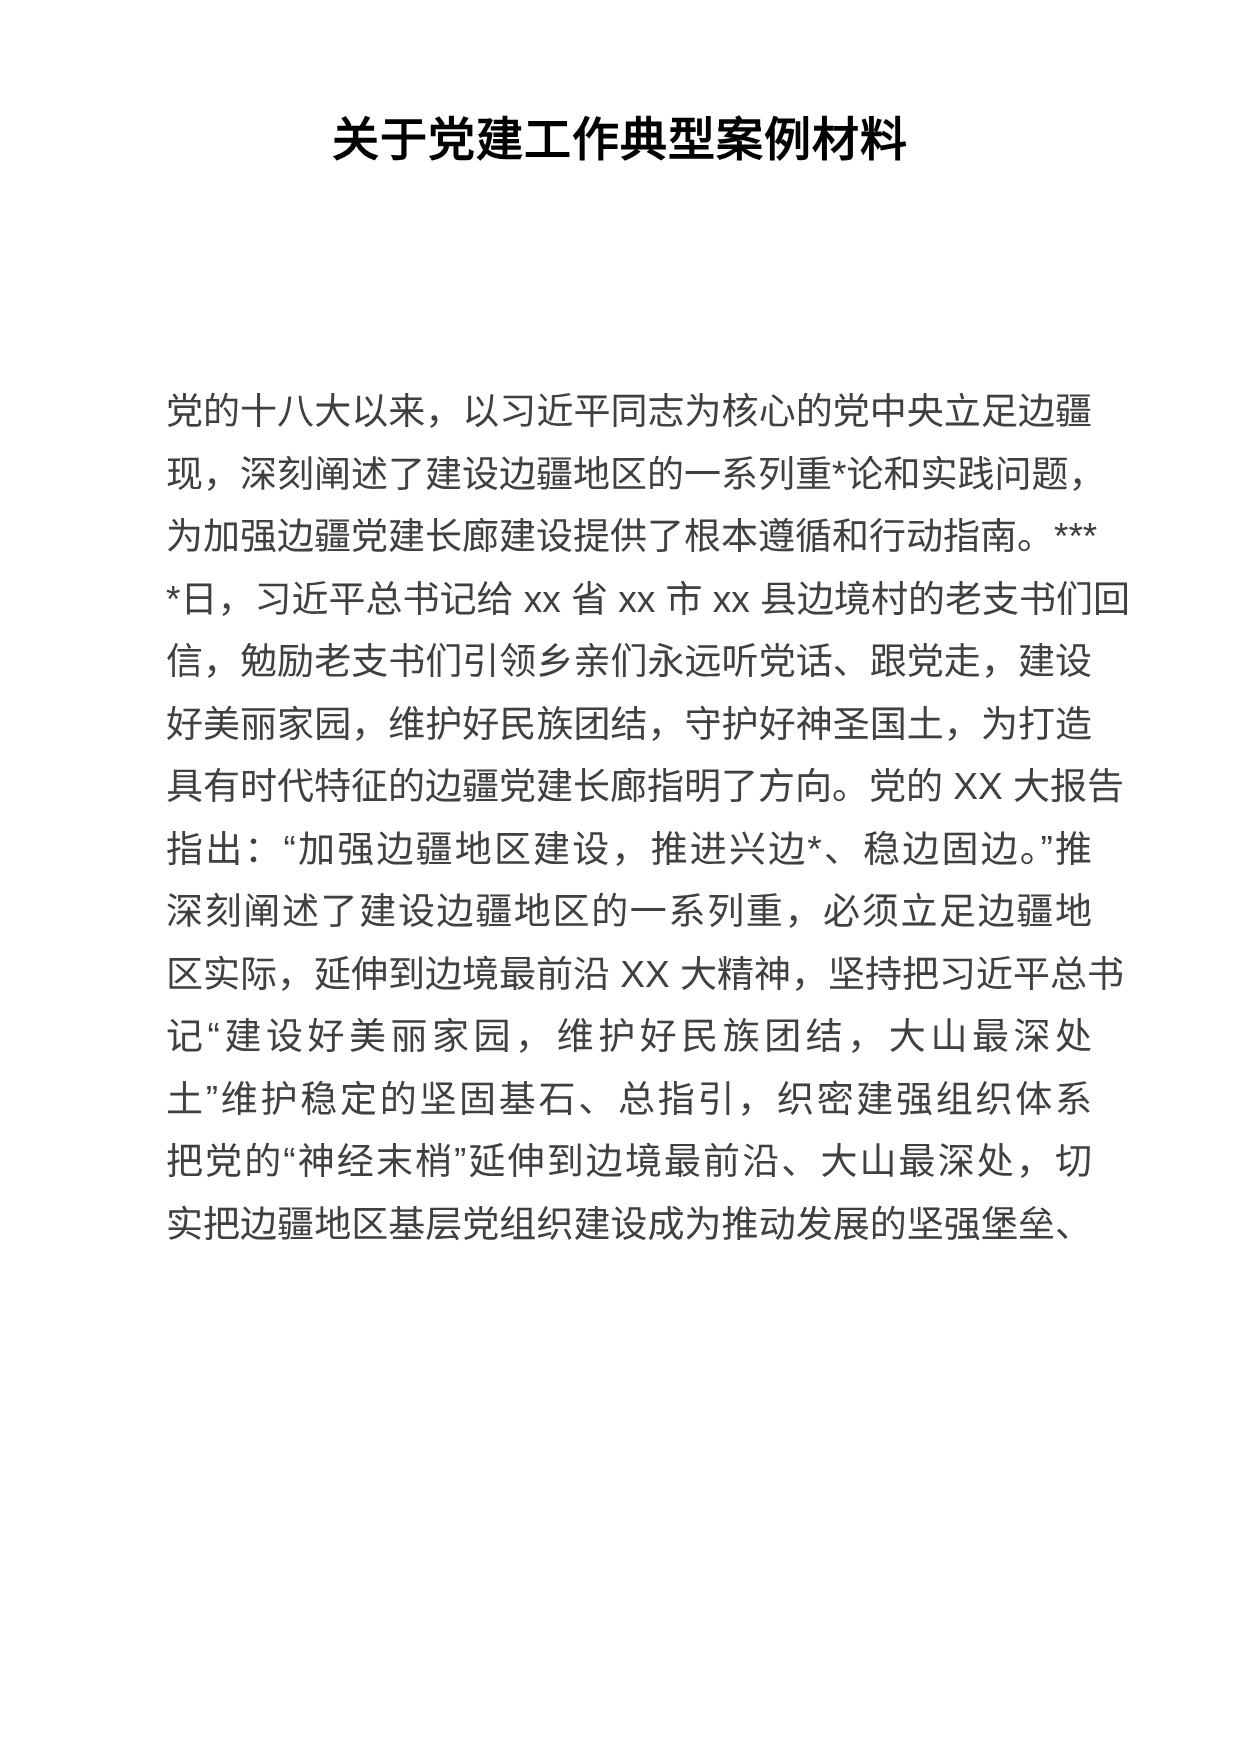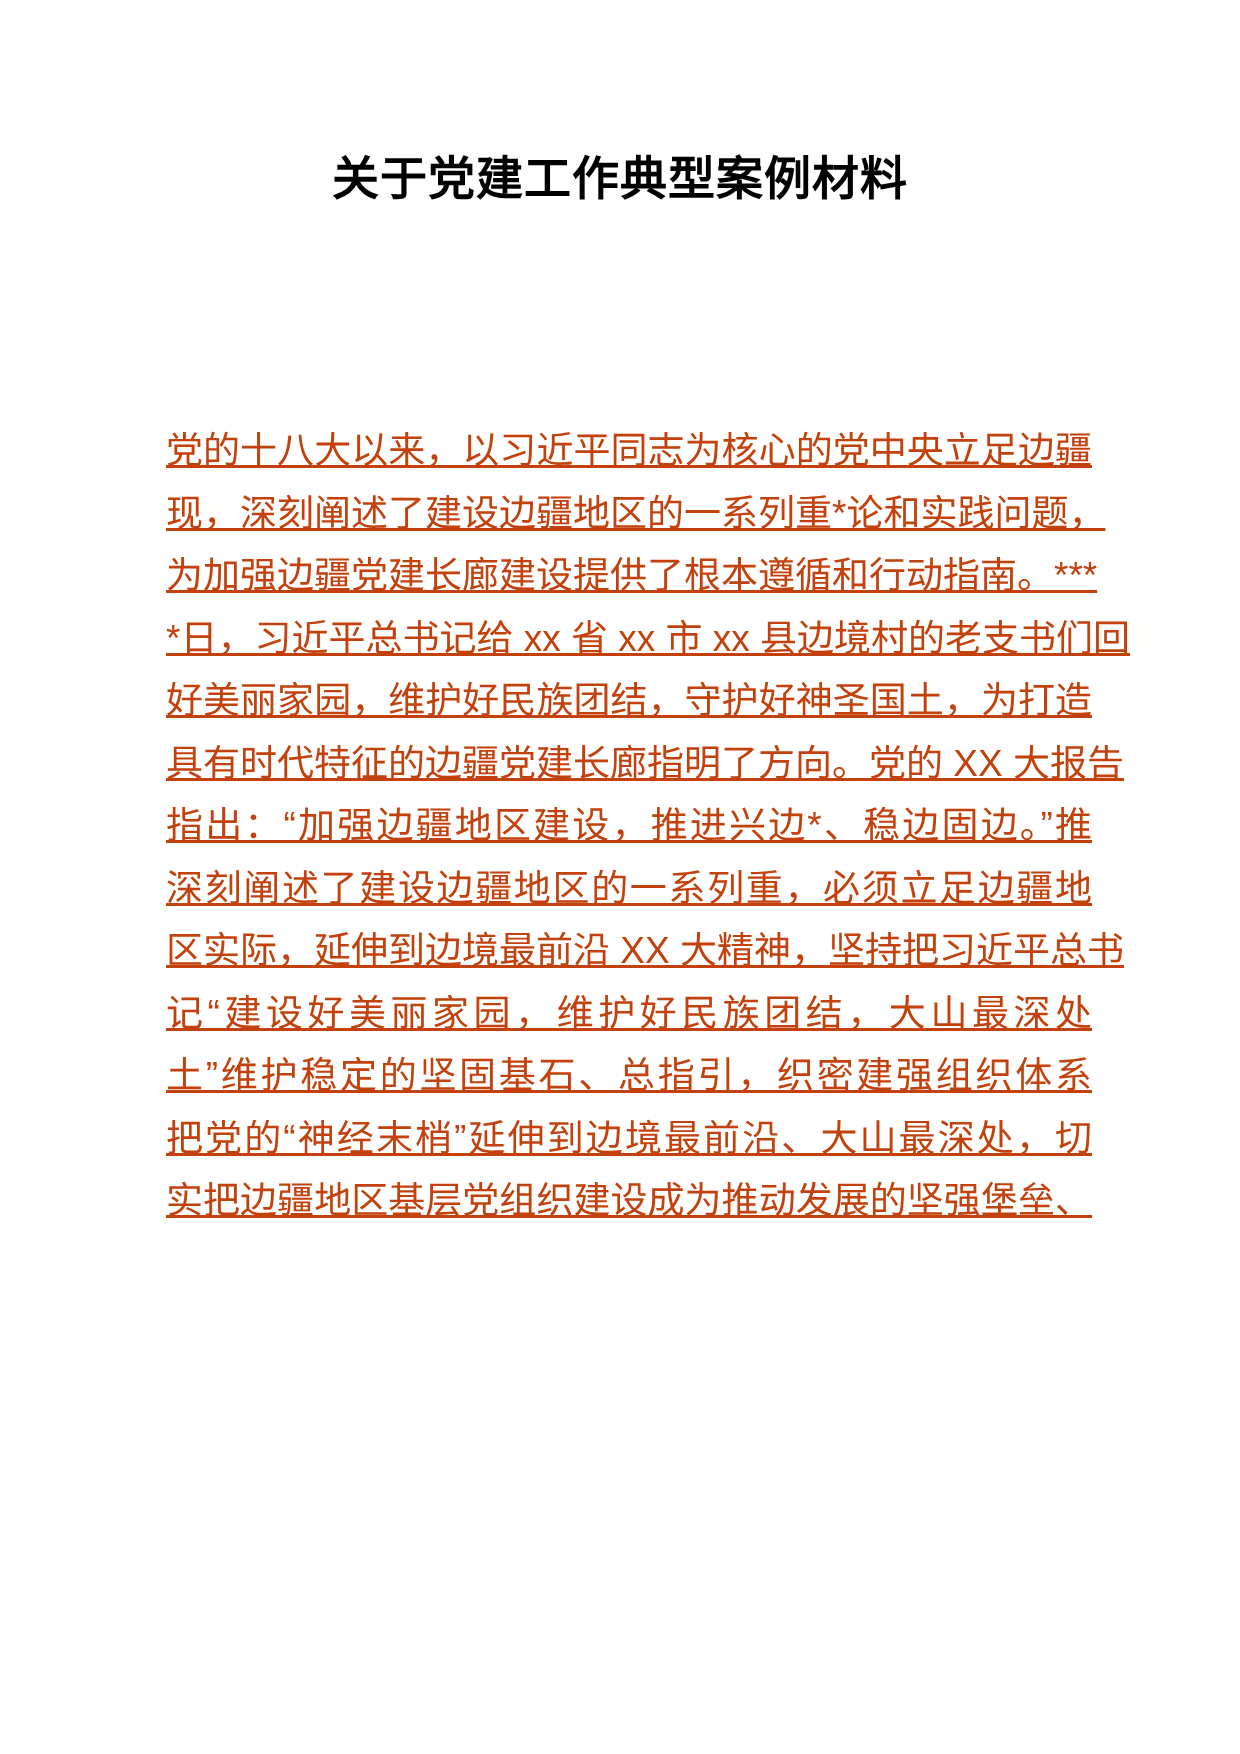--- a/index.html
+++ b/index.html
@@ -8,39 +8,38 @@
     background: #ffffff;
   }
   .page {
     position: relative;
     width: 1240px;
     height: 1754px;
     margin: 0 auto;
     background: #ffffff;
     overflow: hidden;
     box-sizing: border-box;
-    padding-top: 113px;
+    padding-top: 74px;
     font-family: "Liberation Sans", "DejaVu Sans", sans-serif;
     color: #000000;
   }
   .doc-title {
     font-size: 47px;
     line-height: 70px;
     font-weight: 700;
     text-align: center;
     letter-spacing: 1px;
     color: #000000;
   }
   .doc-body {
     margin: 206px 148px 0 166px;
     font-size: 37px;
     line-height: 62.5px;
     font-weight: 400;
-    color: #c2410c;
-    text-decoration: underline;
+    color: #404040;
   }
   .doc-line {
     text-align: justify;
     text-align-last: justify;
     white-space: nowrap;
   }
   .doc-line.last {
     text-align-last: left;
   }
 </style>
@@ -48,20 +47,21 @@
 <body>
 
 <div class="page">
   <h1 class="doc-title">关于党建工作典型案例材料</h1>
 
   <div class="doc-body">
     <div class="doc-line">党的十八大以来，以习近平同志为核心的党中央立足边疆</div>
     <div class="doc-line">现，深刻阐述了建设边疆地区的一系列重*论和实践问题，</div>
     <div class="doc-line">为加强边疆党建长廊建设提供了根本遵循和行动指南。***</div>
     <div class="doc-line">*日，习近平总书记给 xx 省 xx 市 xx 县边境村的老支书们回</div>
+    <div class="doc-line">信，勉励老支书们引领乡亲们永远听党话、跟党走，建设</div>
     <div class="doc-line">好美丽家园，维护好民族团结，守护好神圣国土，为打造</div>
     <div class="doc-line">具有时代特征的边疆党建长廊指明了方向。党的 XX 大报告</div>
     <div class="doc-line">指出：“加强边疆地区建设，推进兴边*、稳边固边。”推</div>
     <div class="doc-line">深刻阐述了建设边疆地区的一系列重，必须立足边疆地</div>
     <div class="doc-line">区实际，延伸到边境最前沿 XX 大精神，坚持把习近平总书</div>
     <div class="doc-line">记“建设好美丽家园，维护好民族团结，大山最深处</div>
     <div class="doc-line">土”维护稳定的坚固基石、总指引，织密建强组织体系</div>
     <div class="doc-line">把党的“神经末梢”延伸到边境最前沿、大山最深处，切</div>
     <div class="doc-line">实把边疆地区基层党组织建设成为推动发展的坚强堡垒、</div>
   </div>

